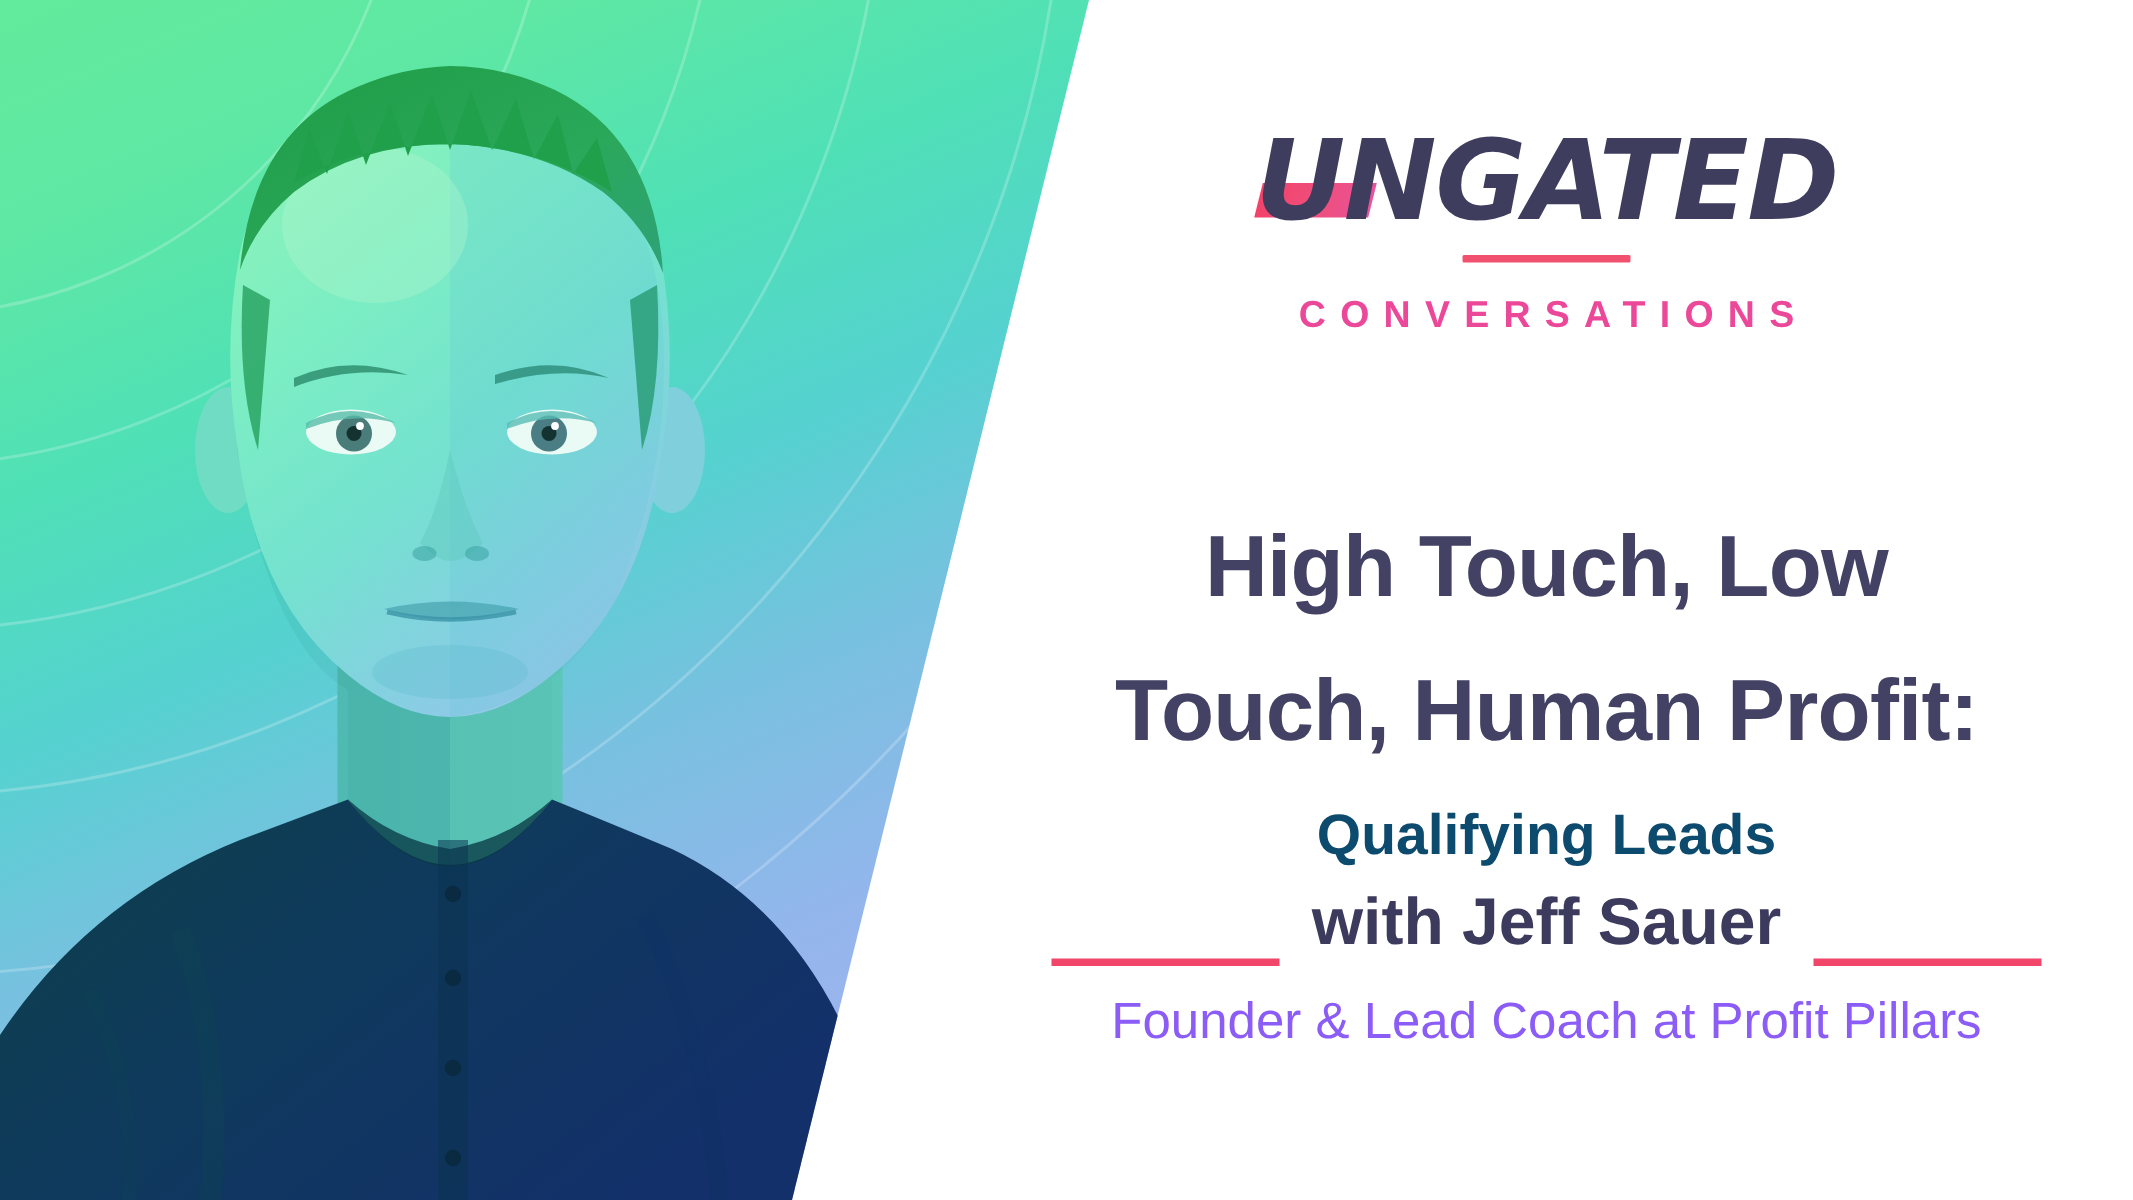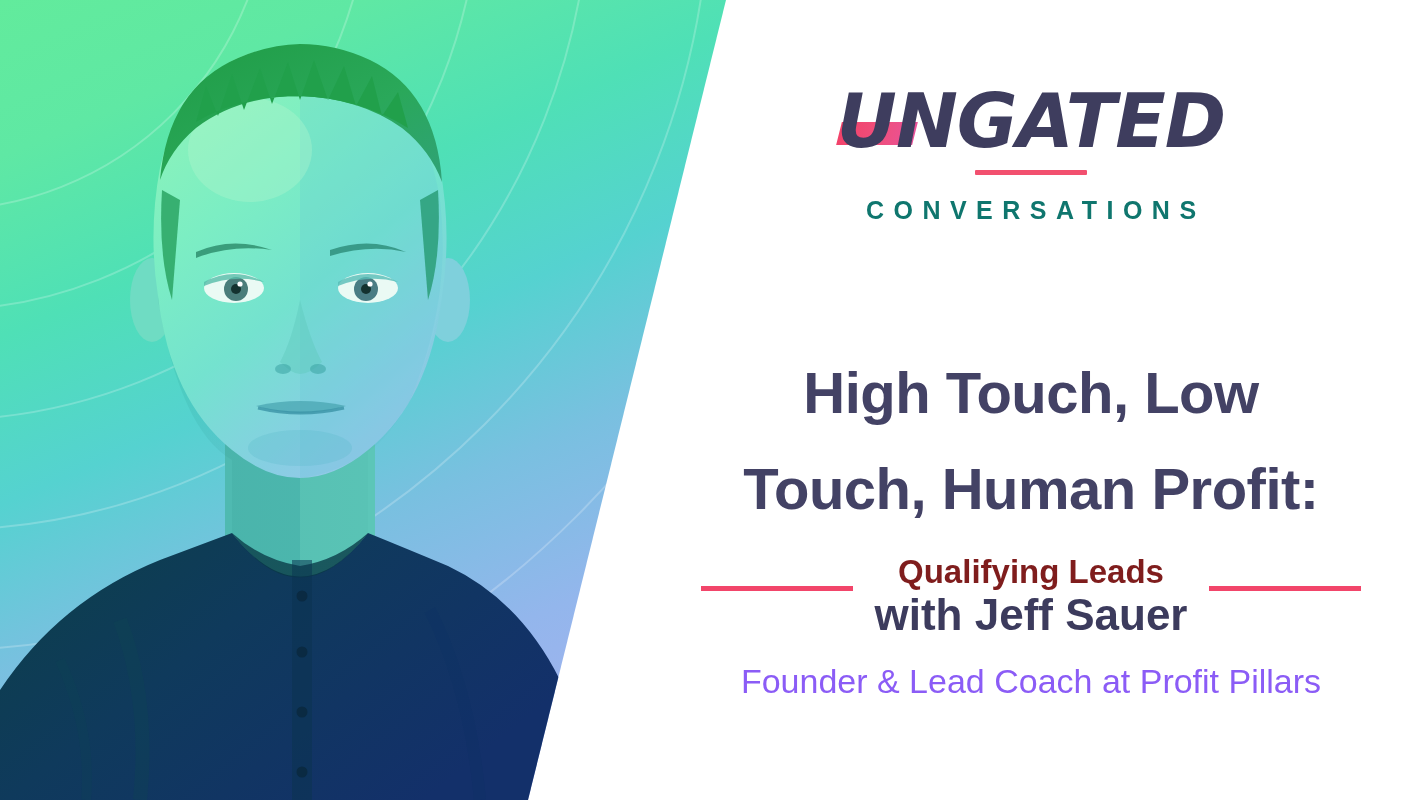--- a/index.html
+++ b/index.html
@@ -118,58 +118,58 @@
     height: 5px;
     background: #f2506f;
     border-radius: 1px;
   }
   .logo-sub {
     margin-top: 21px;
     font-family: "Liberation Sans", sans-serif;
     font-weight: 700;
     font-size: 25px;
     letter-spacing: 9.5px;
-    color: #0f766e;
+    color: #ec4899;
     text-indent: 9.5px;
   }
 
   
   .title-block {
     position: absolute;
     left: 0;
-    top: 345px;
+    top: 330px;
     width: 782px;
     text-align: center;
   }
   .title-line {
     font-family: "Liberation Sans", sans-serif;
     font-weight: 700;
     font-size: 58px;
     line-height: 96px;
     color: #434265;
     letter-spacing: -0.5px;
     white-space: nowrap;
   }
   .subtitle {
     font-family: "Liberation Sans", sans-serif;
     font-weight: 700;
-    font-size: 33px;
+    font-size: 38px;
     line-height: 50px;
-    color: #7f1d1d;
+    color: #0c4a6e;
     margin-top: 10px;
   }
 
   
   .speaker-row {
     position: absolute;
     left: 0;
     top: 586px;
     width: 782px;
     display: flex;
-    align-items: flex-start;
+    align-items: flex-end;
     justify-content: center;
     gap: 0;
   }
   .rule {
     height: 5px;
     background: #f2456a;
     flex: 0 0 auto;
   }
   .rule-left  { width: 152px; margin-right: 22px; }
   .rule-right { width: 152px; margin-left: 22px; }

